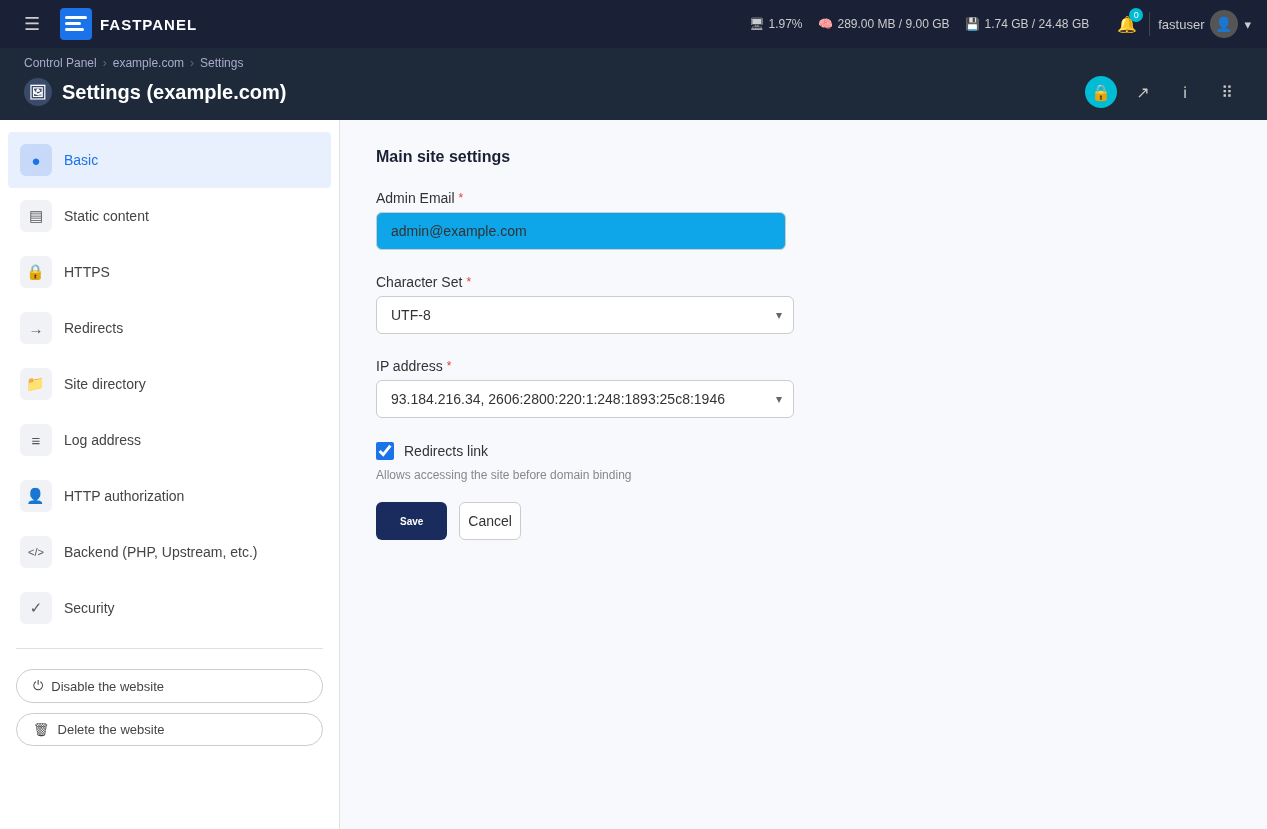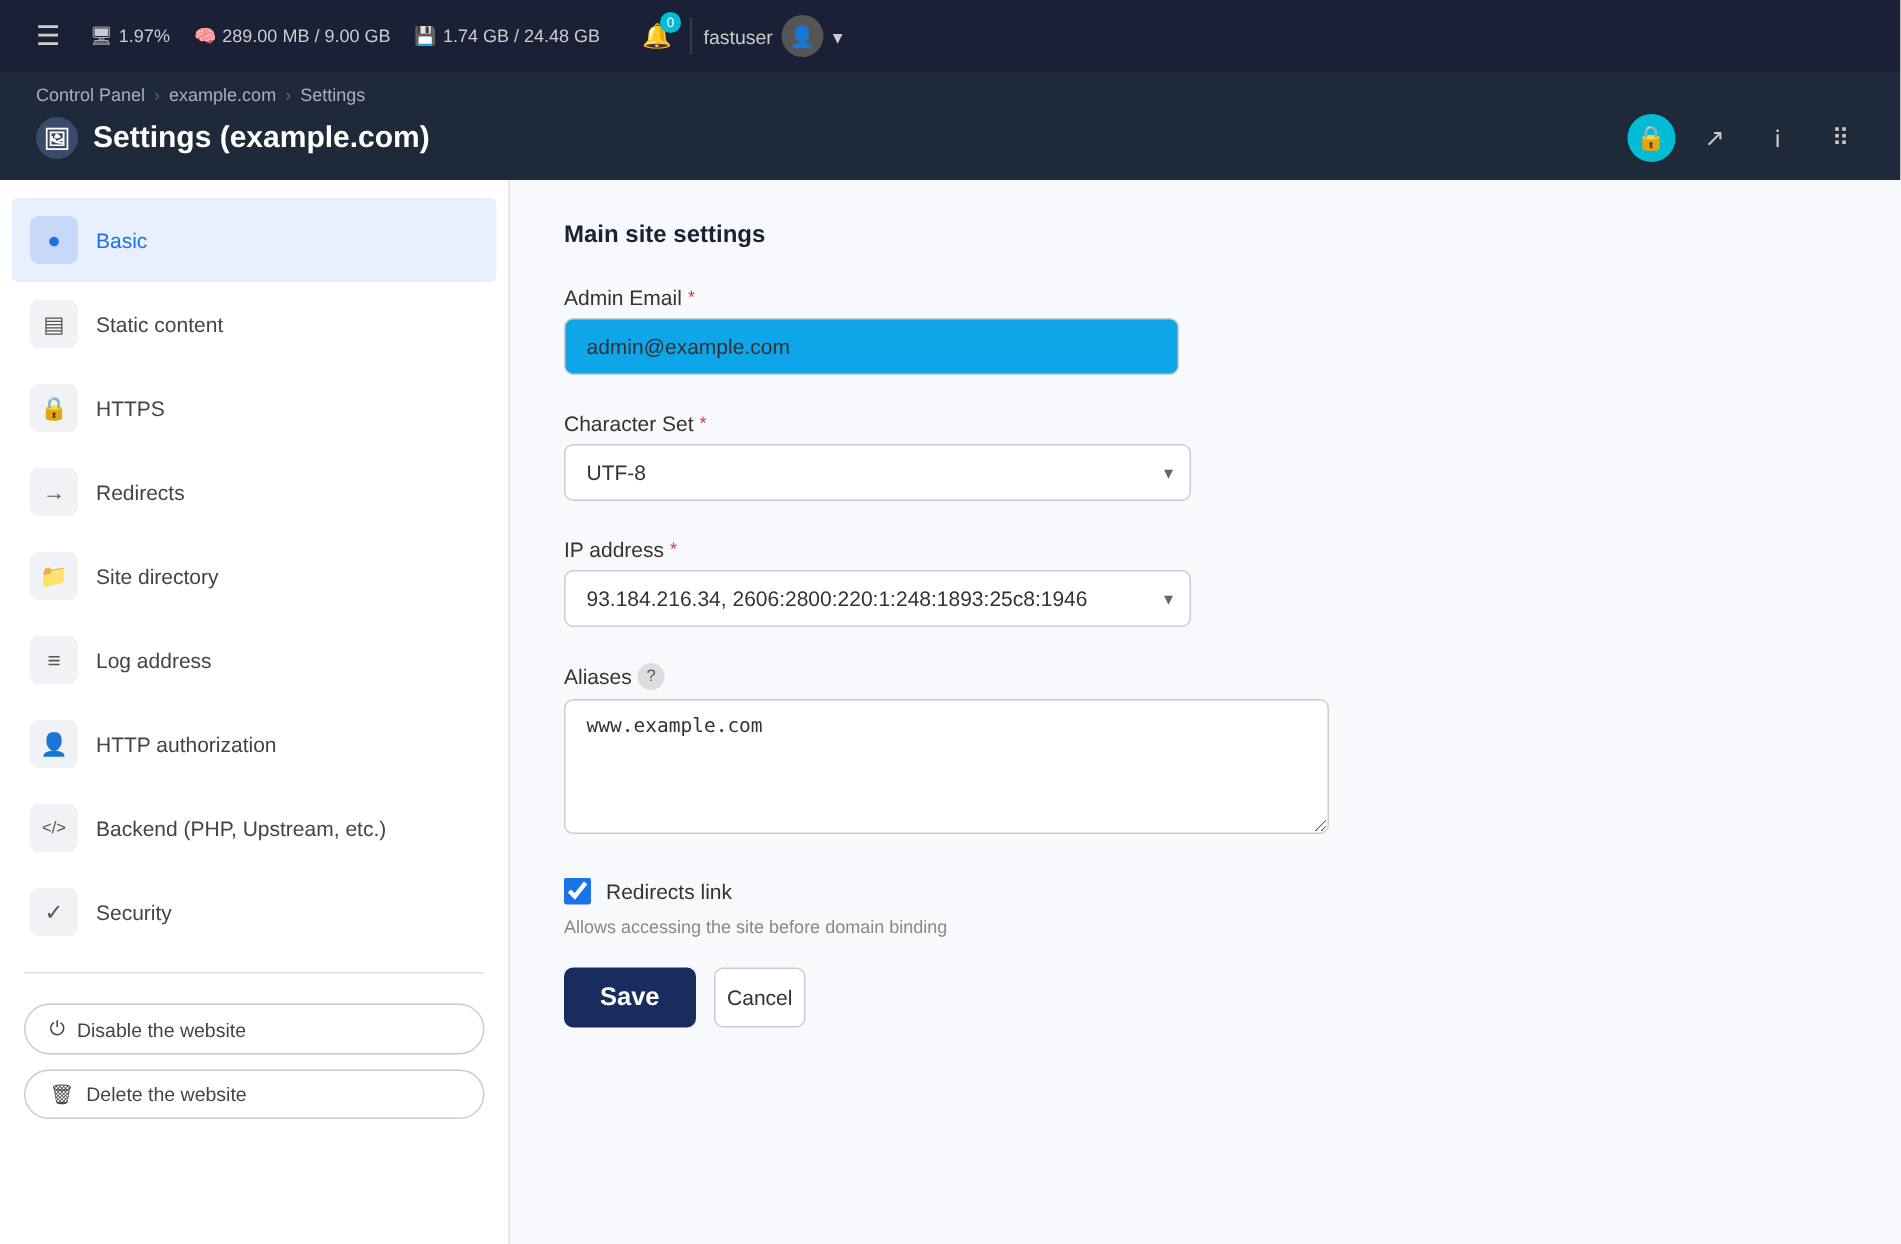--- a/index.html
+++ b/index.html
@@ -310,21 +310,21 @@
       display: flex;
       gap: 12px;
       margin-top: 20px;
     }
     .btn-primary {
       padding: 10px 24px;
       background: #1a2c5e;
       color: #fff;
       border: none;
       border-radius: 6px;
-      font-size: 17px;
+      font-size: 10px;
       font-weight: 600;
       cursor: pointer;
       transition: background 0.15s;
     }
     .btn-secondary {
       padding: 10px 8px;
       background: #fff;
       color: #333;
       border: 1.5px solid #ccc;
       border-radius: 6px;
@@ -343,20 +343,29 @@
       font-size: 11px;
       color: #555;
       cursor: pointer;
     }
   </style>
 </head>
 <body>
 
 <div class="navbar">
   <button class="header-action-btn" style="color:#ccc;font-size:18px;">☰</button>
+  <div class="navbar-brand">
+    <svg viewBox="0 0 32 32" fill="none" xmlns="http://www.w3.org/2000/svg">
+      <rect width="32" height="32" rx="4" fill="#1a73e8"></rect>
+      <rect x="5" y="8" width="22" height="3" rx="1.5" fill="white"></rect>
+      <rect x="5" y="14" width="16" height="3" rx="1.5" fill="white"></rect>
+      <rect x="5" y="20" width="19" height="3" rx="1.5" fill="white"></rect>
+    </svg>
+    <span style="font-size:15px;font-weight:700;letter-spacing:1px;color:#fff;">FASTPANEL</span>
+  </div>
   <div class="navbar-stats">
     <div class="stat-item">
       <span>🖥</span>
       <span>1.97%</span>
     </div>
     <div class="stat-item">
       <span>🧠</span>
       <span>289.00 MB / 9.00 GB</span>
     </div>
     <div class="stat-item">
@@ -495,27 +504,20 @@
         <span class="required-star">*</span>
       </div>
       <div class="form-select-wrapper">
         <select class="form-select">
           <option value="93.184.216.34, 2606:2800:220:1:248:1893:25c8:1946">93.184.216.34, 2606:2800:220:1:248:1893:25c8:1946</option>
         </select>
         <span class="select-arrow">▾</span>
       </div>
     </div>
 
-    <div class="form-group">
-      <div class="form-label">
-        <span>Aliases</span>
-        <span class="help-icon">?</span>
-      </div>
-      <textarea class="form-textarea" style="">www.example.com</textarea>
-    </div>
 
     <div class="checkbox-row">
       <input type="checkbox" class="checkbox-input" id="temp-link" checked="" style="">
       <label for="temp-link" class="checkbox-label">Redirects link</label>
     </div>
     <div class="help-text">Allows accessing the site before domain binding</div>
 
     <div class="form-actions">
       <button class="btn-primary">Save</button>
       <button class="btn-secondary">Cancel</button>

